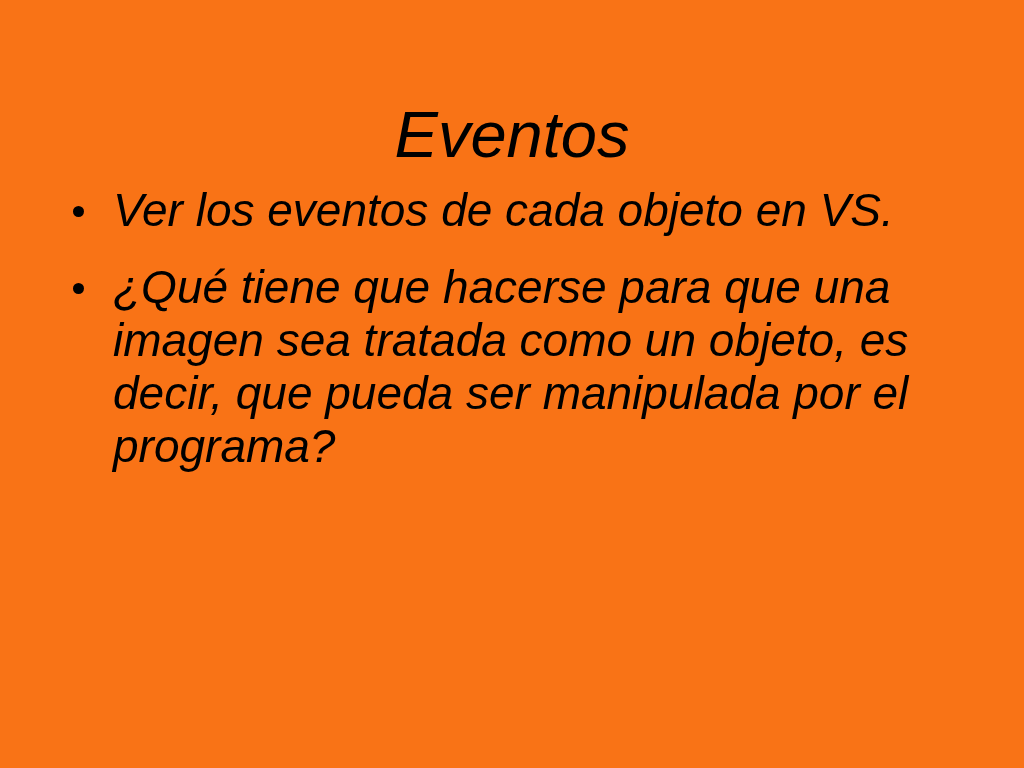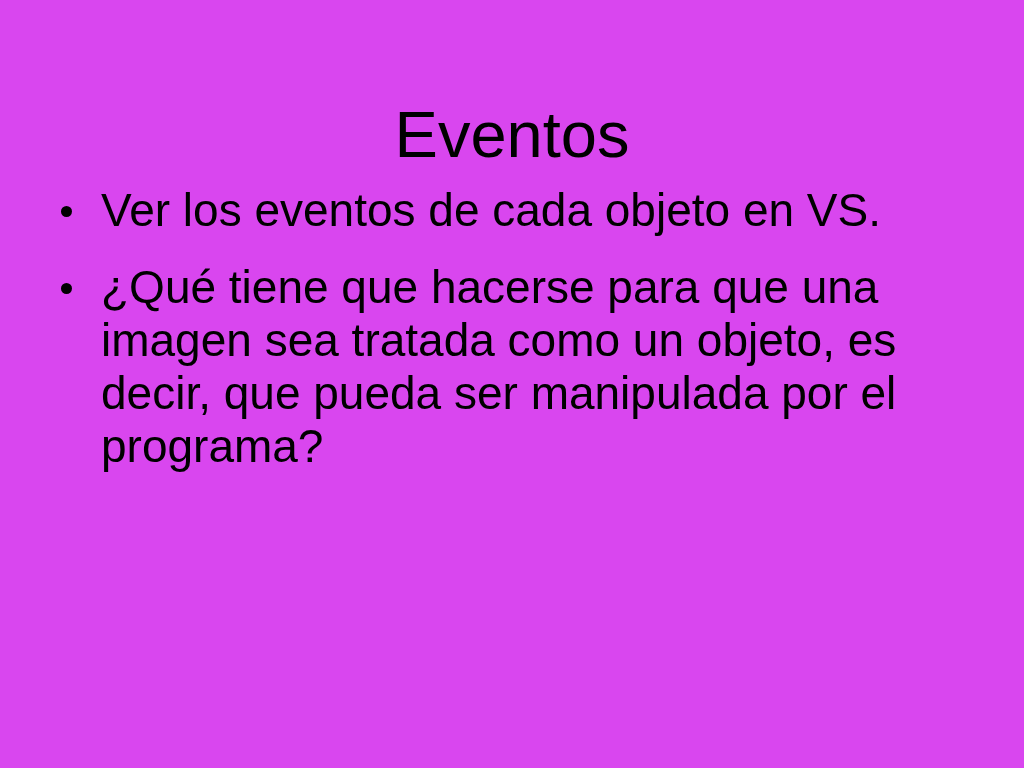--- a/index.html
+++ b/index.html
@@ -11,38 +11,39 @@
     height: 768px;
     background: #ffffff;
     font-family: "Liberation Sans", sans-serif;
     color: #000000;
     overflow: hidden;
   }
   .slide {
     position: relative;
     width: 1024px;
     height: 768px;
-    background: #d946ef;
+    background: #f97316;
+    font-style: italic;
   }
   .slide-title {
     position: absolute;
     top: 58px;
     left: 0;
     width: 1024px;
     text-align: center;
     font-size: 65px;
     line-height: 1;
     font-weight: 400;
     letter-spacing: 0px;
     white-space: nowrap;
   }
   .bullet-list {
     position: absolute;
     top: 184px;
-    left: 60px;
+    left: 72px;
     width: 900px;
     list-style: none;
     margin: 0;
     padding: 0;
   }
   .bullet-item {
     display: flex;
     align-items: flex-start;
     font-size: 46px;
     line-height: 53px;

